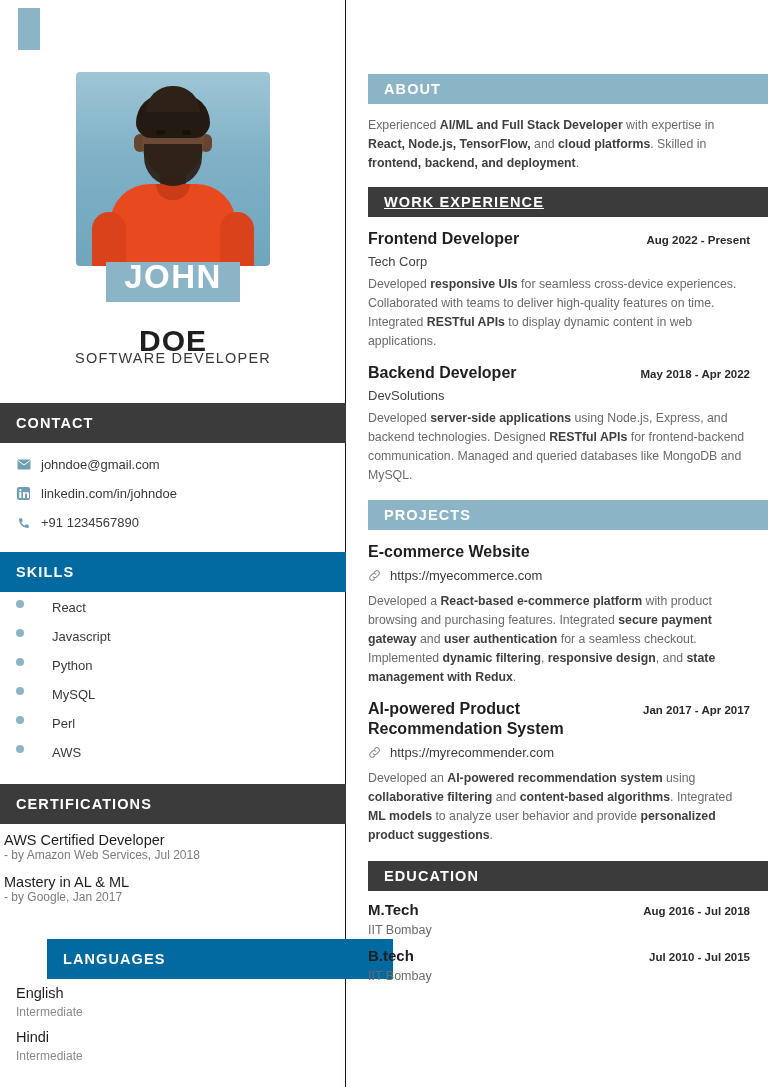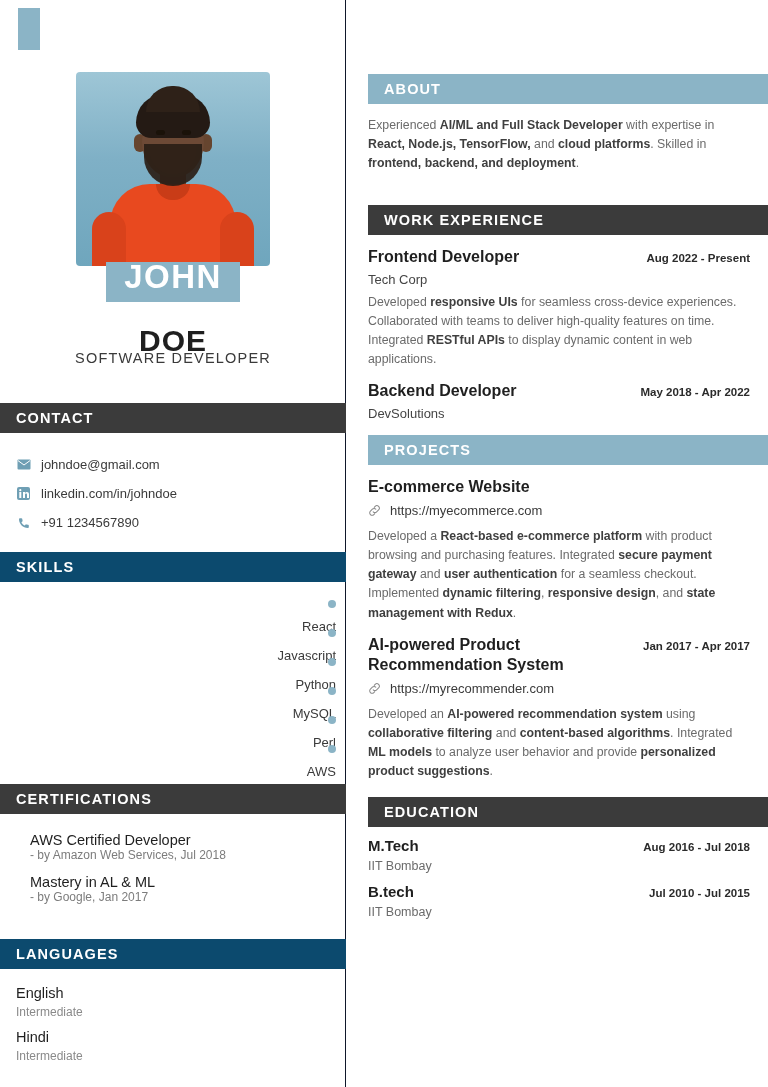--- a/index.html
+++ b/index.html
@@ -111,58 +111,57 @@
     text-align: center;
     font-size: 14.5px;
     letter-spacing: 1.2px;
     color: #3a3a3a;
   }
 
   .bar {
     position: absolute;
     left: 0;
     width: 346px;
-    height: 30px;
+    height: 40px;
     display: flex;
     align-items: center;
     padding-left: 16px;
     font-size: 14.5px;
     font-weight: 700;
     letter-spacing: 1.1px;
     color: #ffffff;
   }
   .bar.dark { background: #3b3b3b; }
-  .bar.blue { background: #0c4a6e; }
+  .bar.blue { background: #0369a1; }
 
   .contact-list { position:absolute; left:16px; top:450px; width:320px; }
   .contact-row {
     display:flex; align-items:center; gap:10px;
     height: 29px;
     font-size: 13px;
     color:#3a3a3a;
   }
   .ci {
     width: 15px; height: 13px; flex: 0 0 15px;
     display:flex; align-items:center; justify-content:center;
     color: #6f9fb4;
     font-size: 11px;
   }
   .ci svg { display:block; }
 
   .skills-list { position:absolute; left:16px; top:600px; width:320px; }
   .skill-row {
-    display:flex; align-items:flex-end; gap:11px;
+    display:flex; align-items:flex-start; gap:28px;
     height: 29px;
     font-size: 13px;
     color:#3a3a3a;
-    flex-direction:column;
   }
   .dot { width:8px; height:8px; border-radius:50%; background:#8bb4c6; flex:0 0 8px; }
 
-  .certs { position:absolute; left:30px; top:830px; width:320px; }
+  .certs { position:absolute; left:4px; top:830px; width:320px; }
   .cert-title { font-size:14.5px; color:#1f1f1f; margin-top:2px; }
   .cert-sub { font-size:12px; color:#7c7c7c; margin-bottom:12px; }
 
   .langs { position:absolute; left:16px; top:985px; width:320px; }
   .lang-name { font-size:14.5px; color:#1f1f1f; }
   .lang-level { font-size:12px; color:#8a8a8a; margin-top:4px; margin-bottom:10px; }
 
   
   .right {
     position: absolute;
@@ -307,58 +306,59 @@
       <div>
         <div class="cert-title">AWS Certified Developer</div>
         <div class="cert-sub">- by Amazon Web Services, Jul 2018</div>
       </div>
       <div>
         <div class="cert-title">Mastery in AL &amp; ML</div>
         <div class="cert-sub">- by Google, Jan 2017</div>
       </div>
     </div>
 
-    <div class="bar blue" style="top:939px;">LANGUAGES</div>
+    <div class="bar blue" style="top:939px;margin-left:47px;">LANGUAGES</div>
 
     <div class="langs">
       <div>
         <div class="lang-name">English</div>
         <div class="lang-level">Intermediate</div>
       </div>
       <div>
         <div class="lang-name">Hindi</div>
         <div class="lang-level">Intermediate</div>
       </div>
     </div>
   </div>
 
   <div class="right">
 
     <div style="height:74px;"></div>
 
     <div class="rbar blue">ABOUT</div>
     <div class="about-text">Experienced <b>AI/ML and Full Stack Developer</b> with expertise in <b>React, Node.js, TensorFlow,</b> and <b>cloud platforms</b>. Skilled in <b>frontend, backend, and deployment</b>.</div>
 
-    <div class="rbar dark" style="margin-top:32px;">WORK EXPERIENCE</div>
+    <div class="rbar dark" style="margin-top:14px;text-decoration:underline;">WORK EXPERIENCE</div>
 
     <div class="entry">
       <div class="entry-head">
         <div class="entry-title">Frontend Developer</div>
         <div class="entry-date">Aug 2022 - Present</div>
       </div>
       <div class="entry-org">Tech Corp</div>
       <div class="entry-desc">Developed <b>responsive UIs</b> for seamless cross-device experiences. Collaborated with teams to deliver high-quality features on time. Integrated <b>RESTful APIs</b> to display dynamic content in web applications.</div>
     </div>
 
     <div class="entry">
       <div class="entry-head">
         <div class="entry-title">Backend Developer</div>
         <div class="entry-date">May 2018 - Apr 2022</div>
       </div>
       <div class="entry-org">DevSolutions</div>
+      <div class="entry-desc">Developed <b>server-side applications</b> using Node.js, Express, and backend technologies. Designed <b>RESTful APIs</b> for frontend-backend communication. Managed and queried databases like MongoDB and MySQL.</div>
     </div>
 
     <div class="rbar blue" style="margin-top:14px;">PROJECTS</div>
 
     <div class="entry">
       <div class="entry-head">
         <div class="entry-title">E-commerce Website</div>
         <div class="entry-date"></div>
       </div>
       <div class="link-row">

